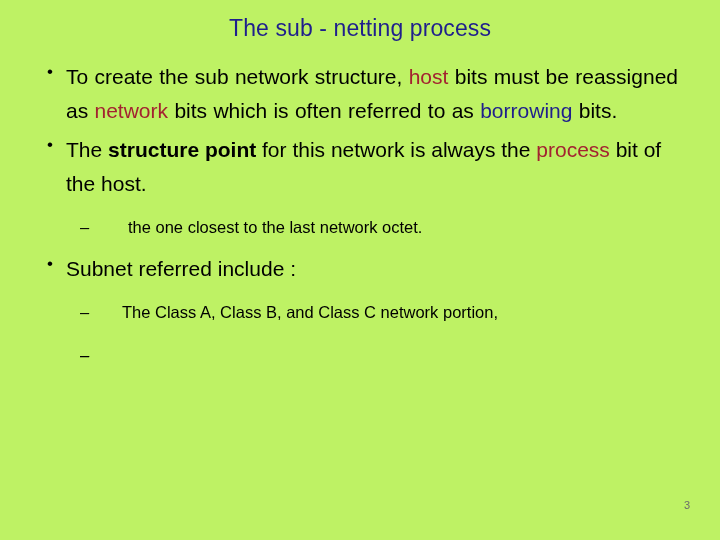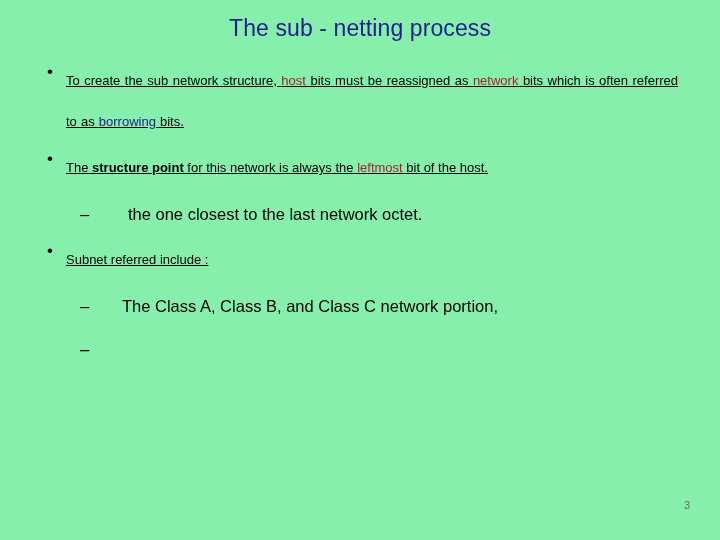--- a/index.html
+++ b/index.html
@@ -13,21 +13,21 @@
     font-family: "Liberation Sans", "DejaVu Sans", sans-serif;
     color: #000000;
     overflow: hidden;
     position: relative;
   }
 
   .slide {
     position: relative;
     width: 720px;
     height: 540px;
-    background: #86efac;
+    background: #bef264;
   }
 
   
   .slide-title {
     position: absolute;
     top: 14px;
     left: 0;
     width: 720px;
     text-align: center;
     font-size: 23px;
@@ -54,24 +54,23 @@
   .bullet-mark {
     position: absolute;
     left: 5px;
     top: 0;
     font-size: 17px;
     line-height: 23px;
     color: #000000;
   }
 
   .bullet-text {
-    font-size: 13px;
-    line-height: 41px;
+    font-size: 21px;
+    line-height: 34px;
     color: #000000;
-    text-decoration: underline;
   }
 
   .bullet-text.justified {
     text-align: justify;
     text-align-last: left;
     word-spacing: 0.5px;
   }
 
   
   .sub-block {
@@ -129,21 +128,21 @@
 
     <div class="bullet-block">
       <span class="bullet-mark">•</span>
       <div class="bullet-text justified"><span>To create the sub network structure, </span><span class="red">host</span><span> bits must be reassigned as </span><span class="red">network</span><span> bits which is often referred to as </span><span class="navy">borrowing</span><span> bits.</span></div>
     </div>
 
     <div class="gap-a"></div>
 
     <div class="bullet-block">
       <span class="bullet-mark">•</span>
-      <div class="bullet-text"><span>The </span><span class="bold">structure point</span><span> for this network is always the </span><span class="red">leftmost</span><span> bit of the host.</span></div>
+      <div class="bullet-text"><span>The </span><span class="bold">structure point</span><span> for this network is always the </span><span class="red">process</span><span> bit of the host.</span></div>
     </div>
 
     <div class="gap-b"></div>
 
     <div class="sub-block wide-gap">
       <span class="sub-mark">–</span>
       <div class="sub-text"><span>the one closest to the last network octet.</span></div>
     </div>
 
     <div class="gap-c"></div>

